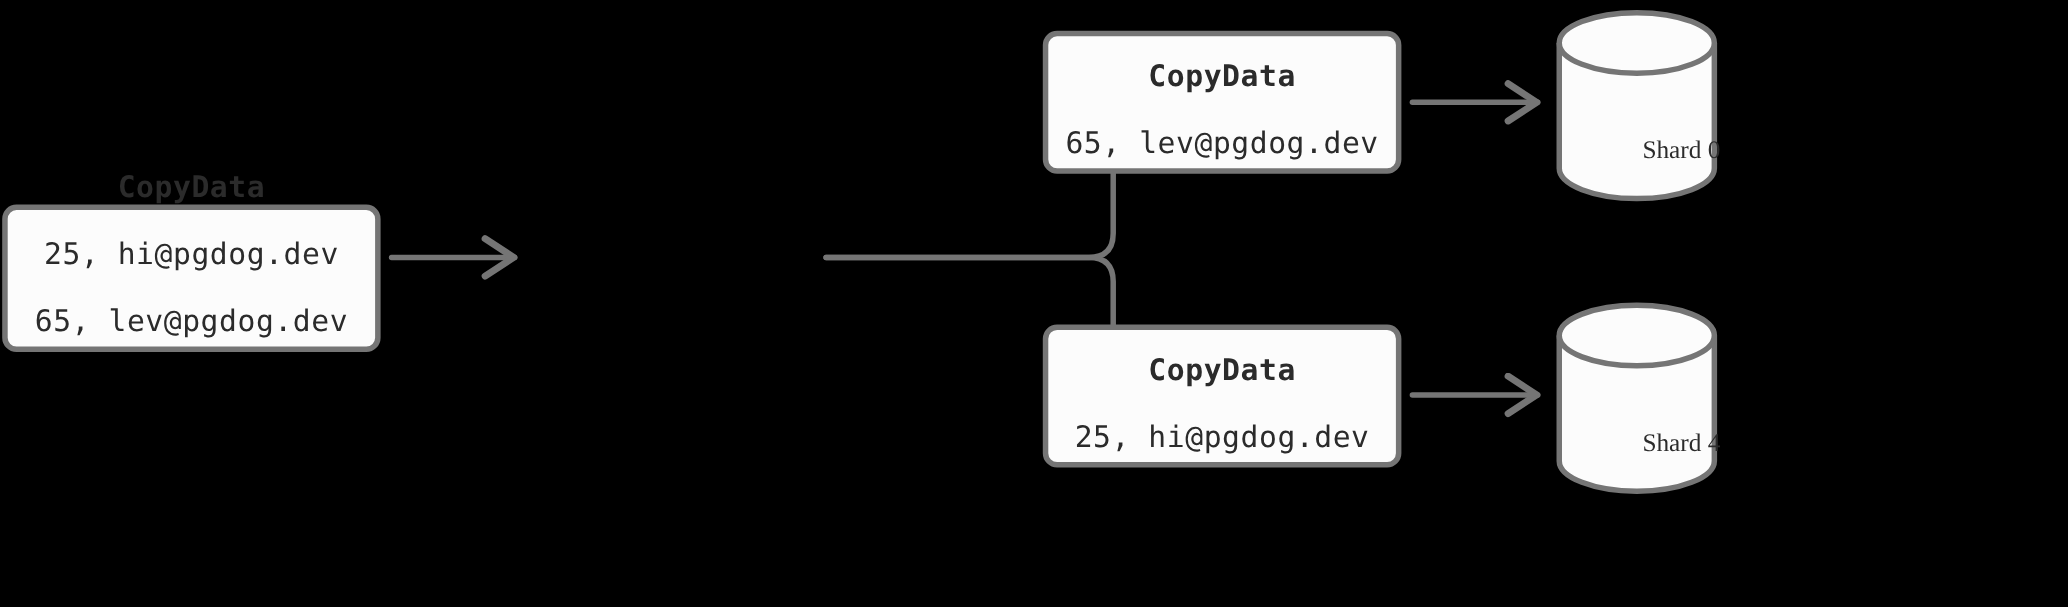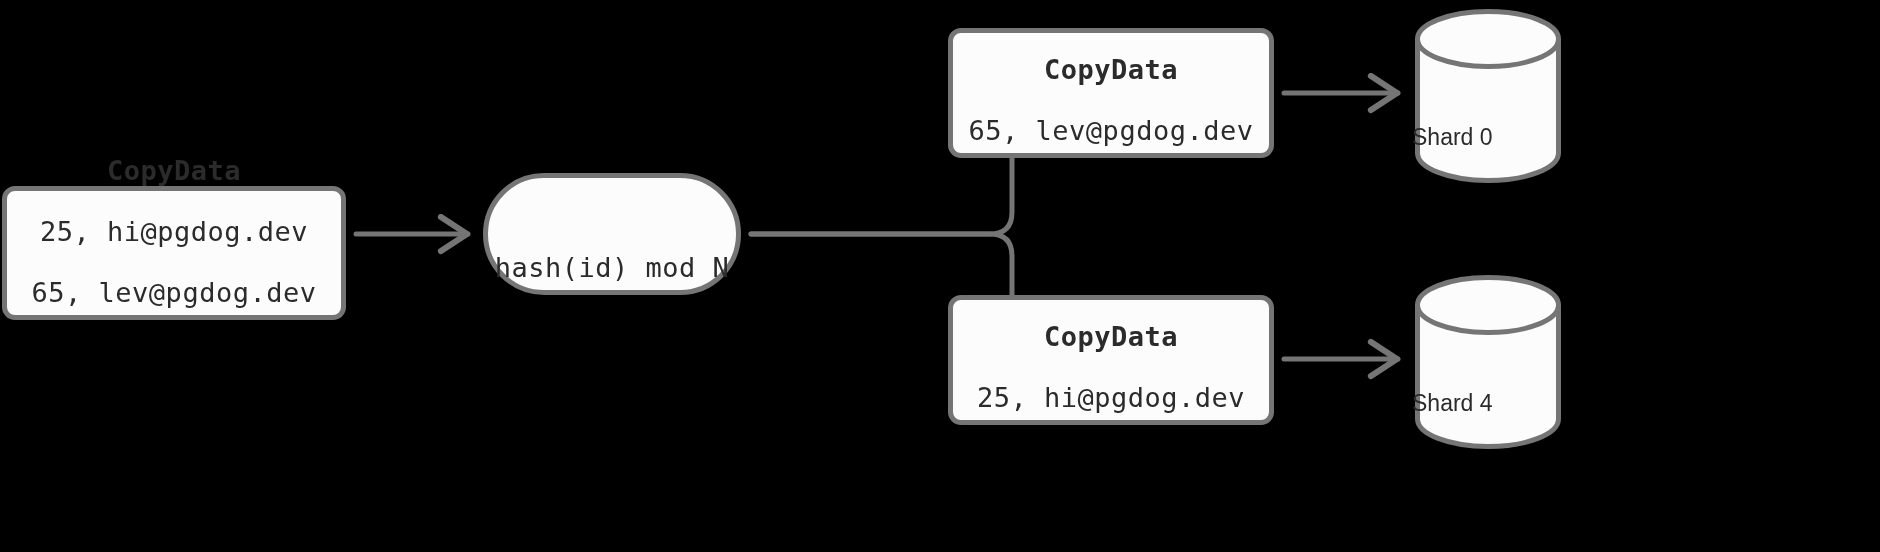--- a/index.html
+++ b/index.html
@@ -69,22 +69,22 @@
     top: 295px;
     width: 326px;
     height: 130px;
   }
   .cylinder {
     position: absolute;
   }
   .cyl-label {
     position: absolute;
     width: 100%;
-    text-align: left;
-    font-family: Liberation Sans, sans-serif;
+    text-align: right;
+    font-family: Liberation Serif, serif;
     font-size: 23px;
     color: #2b2b2b;
     white-space: pre;
   }
   #shard0-cylinder { left: 1412px; top: 6px; width: 152px; height: 180px; }
   #shard1-cylinder { left: 1412px; top: 272px; width: 152px; height: 180px; }
   #shard0-cylinder .cyl-label { top: 118px; }
   #shard1-cylinder .cyl-label { top: 118px; }
 </style>
 </head>
@@ -111,23 +111,20 @@
 
     <path d="M 1284 359 L 1398 359" fill="none" stroke="#757575" stroke-width="5" stroke-linecap="round" marker-end="url(#arrowhead)"></path>
   </svg>
 
   <div class="node-box" id="source-node">
     <div class="node-line title">CopyData</div>
     <div class="node-line">25, hi@pgdog.dev</div>
     <div class="node-line">65, lev@pgdog.dev</div>
   </div>
 
-  <div class="node-box" id="hash-node">
-    <div class="node-line">hash(id) mod N</div>
-  </div>
 
   <div class="node-box" id="shard0-payload-node">
     <div class="node-line title">CopyData</div>
     <div class="node-line">65, lev@pgdog.dev</div>
   </div>
 
   <div class="node-box" id="shard1-payload-node">
     <div class="node-line title">CopyData</div>
     <div class="node-line">25, hi@pgdog.dev</div>
   </div>

